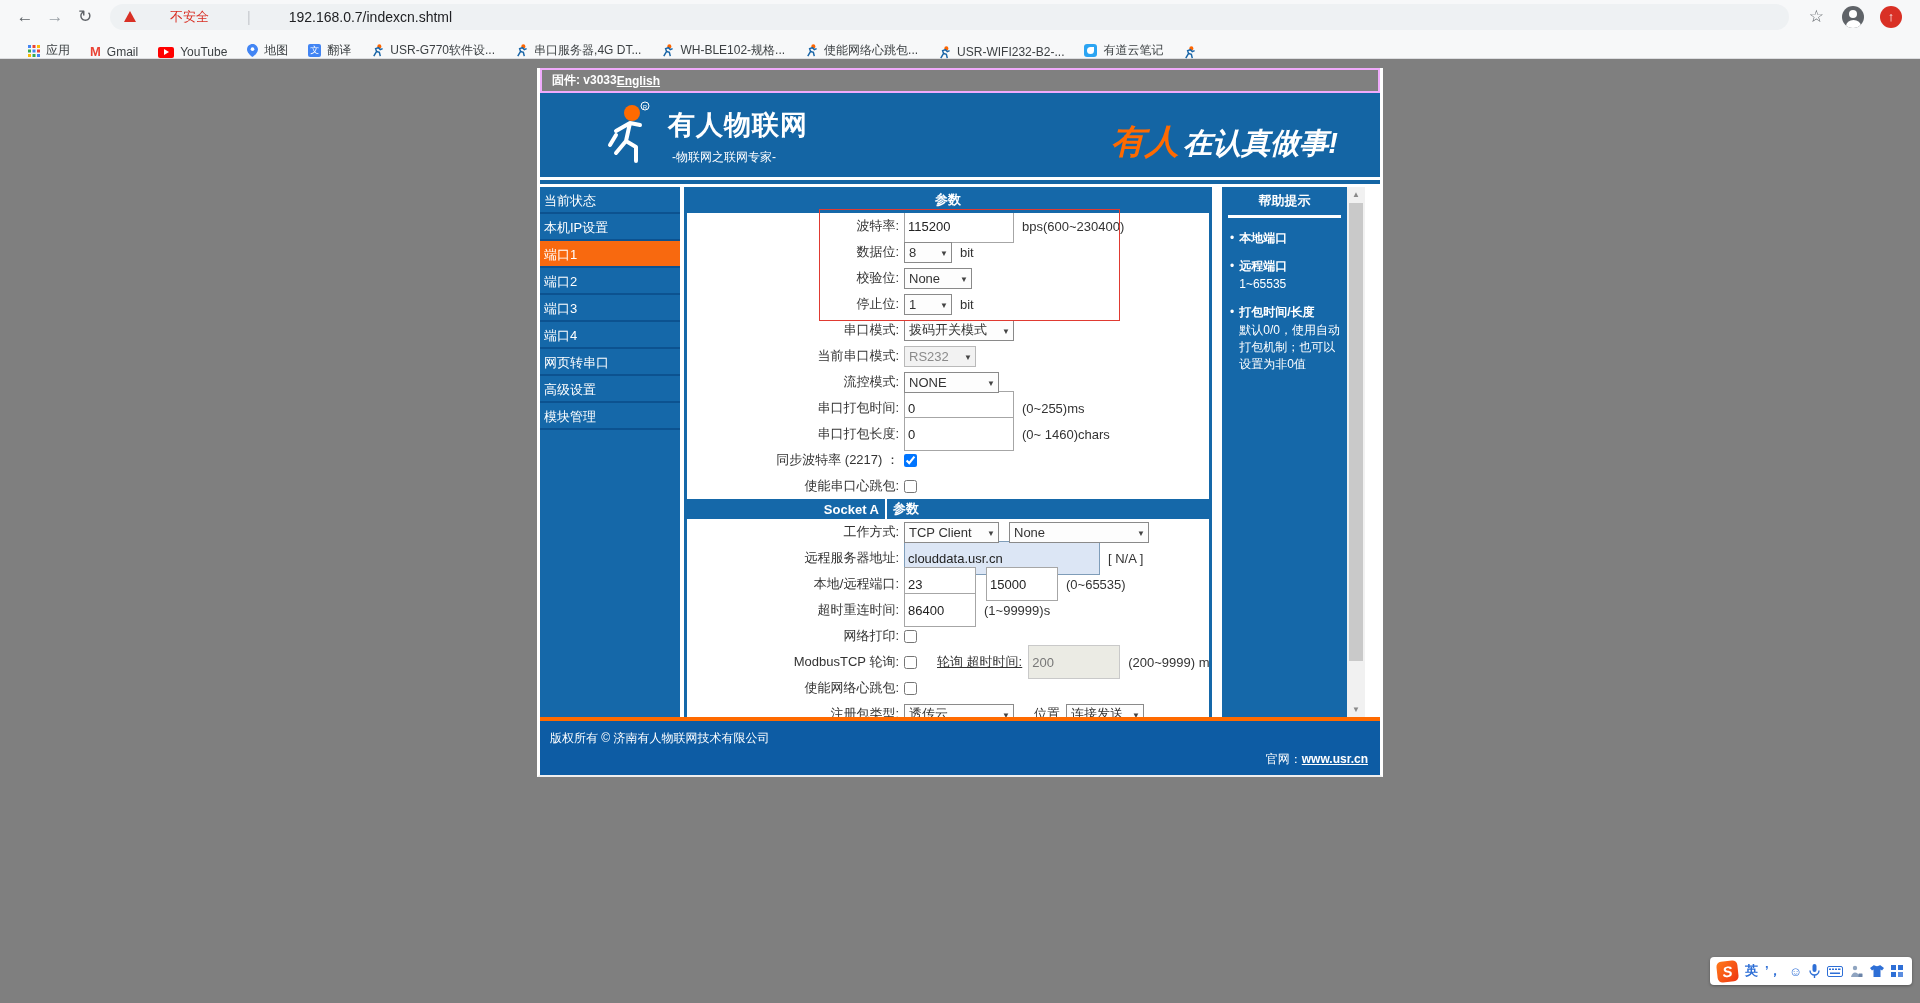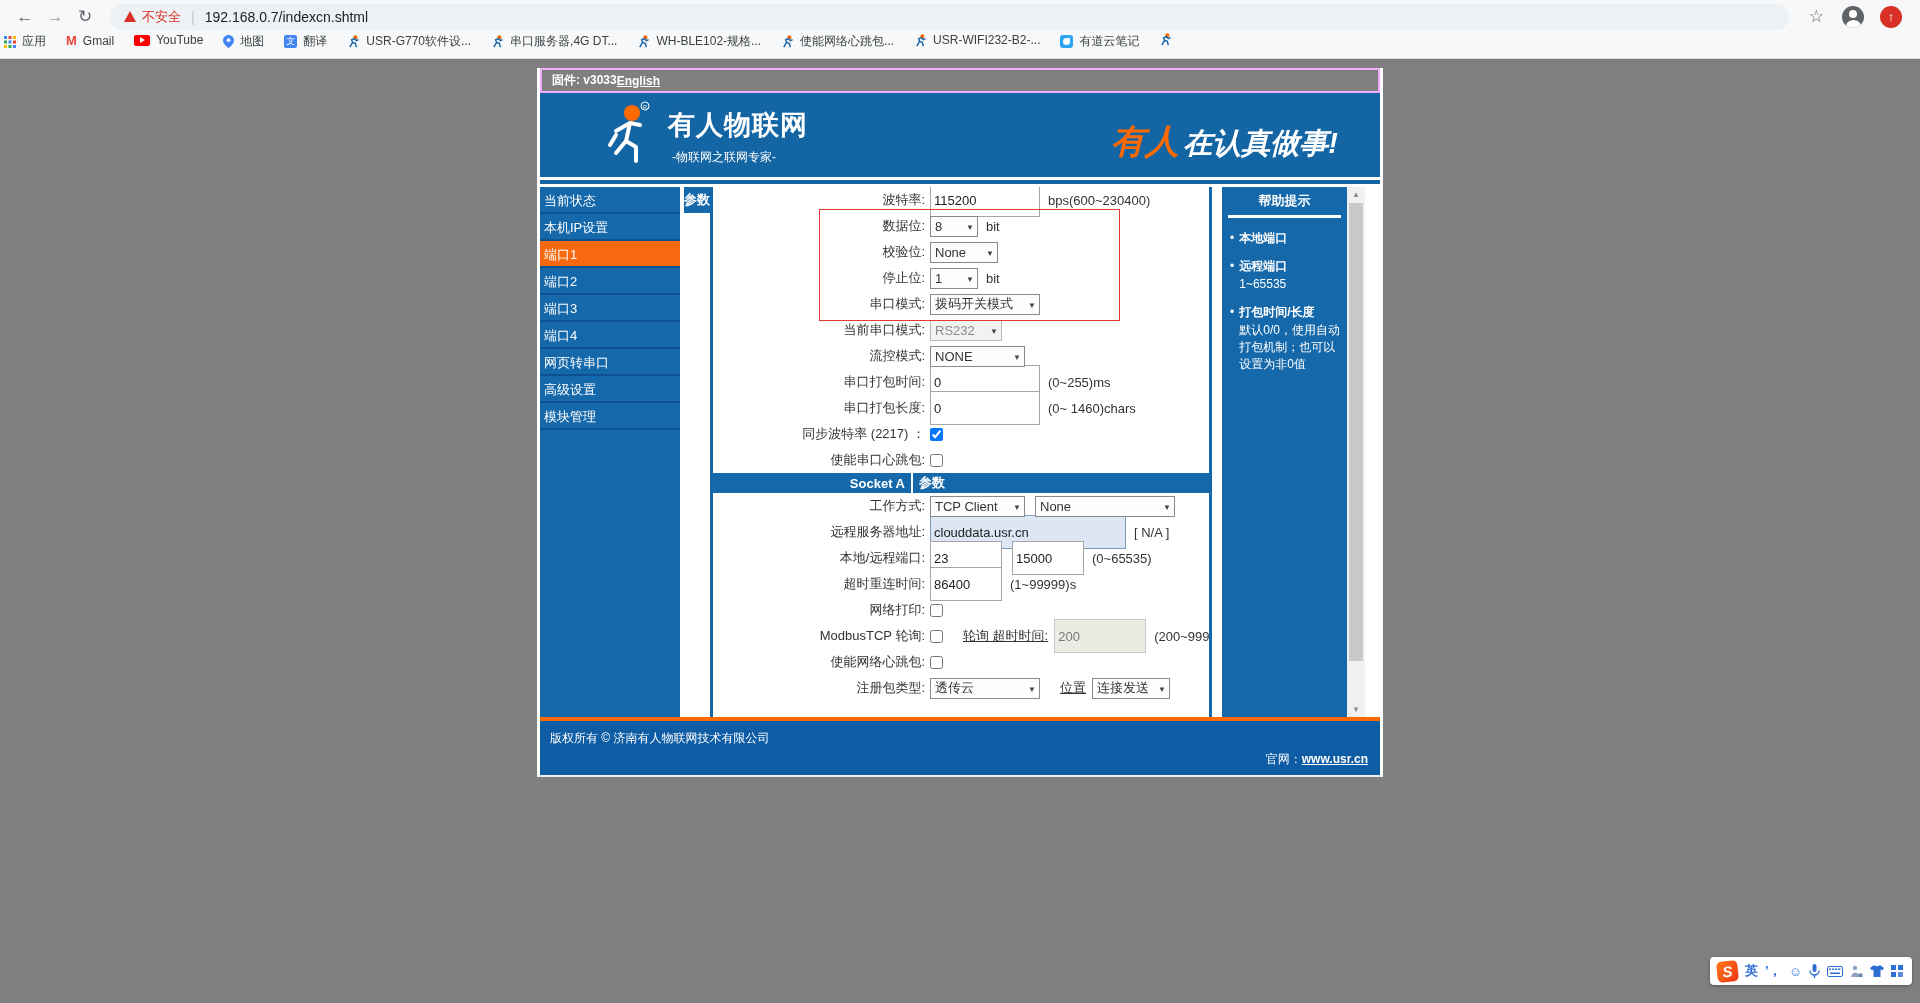--- a/index.html
+++ b/index.html
@@ -4,31 +4,31 @@
 <style>
   * { box-sizing: border-box; margin: 0; padding: 0; }
   html,body { width:1920px; height:1003px; overflow:hidden; }
   body { font-family:"Liberation Sans",sans-serif; background:#7f7f7f; position:relative; }
 
   
   .chrome { position:absolute; top:0; left:0; width:1920px; height:59px; background:#f7f8f9; border-bottom:1px solid #dcdde0; }
   .toolbar { height:33px; display:flex; align-items:center; padding:0 10px; }
   .nav-btn { width:30px; text-align:center; font-size:17px; color:#5f6368; cursor:pointer; }
   .nav-btn.fwd { color:#9aa0a6; }
-  .omnibox { flex:1; height:26px; margin:0 10px; background:#eef1f3; border-radius:13px; display:flex; align-items:center; padding:0 14px; cursor:text; }
+  .omnibox { flex:1; height:26px; margin:0 10px; background:#eef1f3; border-radius:13px; display:flex; align-items:center; padding:0 14px; cursor:text;gap:28px; }
   .warn-tri { width:0; height:0; border-left:6px solid transparent; border-right:6px solid transparent; border-bottom:11px solid #d93025; margin-right:6px; }
   .warn-text { color:#d93025; font-size:13px; }
   .url-sep { color:#c6c8cc; margin:0 10px; font-size:14px; }
   .url-text { color:#202124; font-size:14px; }
   .star { font-size:17px; color:#5f6368; margin:0 10px; cursor:pointer; }
   .avatar { width:22px; height:22px; border-radius:50%; overflow:hidden; background:#5f6368; margin:0 8px; position:relative; cursor:pointer; }
   .avatar .head { position:absolute; top:4px; left:7px; width:8px; height:8px; border-radius:50%; background:#fff; }
   .avatar .bodyp { position:absolute; top:14px; left:3.5px; width:15px; height:12px; border-radius:50%; background:#fff; }
   .update-btn { width:22px; height:22px; border-radius:50%; background:#d93025; color:#fff; font-size:13px; font-weight:bold; text-align:center; line-height:22px; margin:0 8px; cursor:pointer; }
-  .bookmarks { height:26px; display:flex; align-items:flex-start; padding:0 4px; }
+  .bookmarks { height:26px; display:flex; align-items:flex-end; padding:0 28px; }
   .bm { display:flex; align-items:center; margin-right:20px; cursor:pointer; }
   .bm .lab { font-size:12px; color:#3c4043; margin-left:6px; white-space:nowrap; }
   .yt-icon { width:16px; height:11px; background:#f00; border-radius:2px; position:relative; }
   .yt-icon::after { content:""; position:absolute; left:6px; top:2.5px; border-left:5px solid #fff; border-top:3px solid transparent; border-bottom:3px solid transparent; }
   .gm-icon { color:#ea4335; font-weight:bold; font-size:13px; }
   .tr-icon { width:13px; height:13px; background:#4285f4; border-radius:2px; color:#fff; font-size:9px; text-align:center; line-height:13px; }
   .yd-icon { width:13px; height:13px; background:#2ba4f2; border-radius:3px; position:relative; }
   .yd-icon::after { content:""; position:absolute; left:3px; top:3px; width:7px; height:7px; background:#fff; border-radius:50% 0 50% 50%; }
 
   
@@ -46,21 +46,21 @@
   .sep-w { height:3px; background:#fff; }
   .sep-b { height:4px; background:#1465a4; }
 
   .content { display:flex; height:530px; background:#fff; }
   .sidebar { width:140px; background:#1568a9; }
   .side-item { height:27px; line-height:27px; padding-left:4px; color:#fff; font-size:13px; border-bottom:2px solid #0c5290; cursor:pointer; }
   .side-item.active { background:#f8690f; }
   .gap1 { width:4px; background:#fff; }
   .gap2 { width:10px; background:#fff; }
 
-  .main { width:528px; position:relative; display:flex; flex-direction:row; }
+  .main { width:528px; position:relative; display:flex; flex-direction:column; }
   .main-title { height:26px; line-height:26px; background:#1568a9; color:#fff; font-size:13px; font-weight:bold; text-align:center; }
   .form-area { flex:1; border-left:3px solid #1568a9; border-right:3px solid #1568a9; overflow:hidden; background:#fff; }
   .red-box { position:absolute; left:135px; top:22px; width:301px; height:112px; border:1px solid #e03a31; pointer-events:none; z-index:5; }
   .row { height:26px; display:flex; align-items:center; font-size:13px; color:#333; }
   .lbl { width:217px; text-align:right; padding-right:5px; flex-shrink:0; white-space:nowrap; }
   .sfx { margin-left:8px; white-space:nowrap; }
   .mid { margin:0 6px 0 20px; white-space:nowrap;text-decoration:underline; }
   .inp { height:20px; border:1px solid #a6a6a6; font-size:13px; padding:16px 3px; font-family:"Liberation Sans",sans-serif; color:#222; background:#fff; }
   .w110{width:110px;} .w196{width:196px;} .w72{width:72px;} .w92{width:92px;}
   .inp.bluebg { background:#dce6f5; border-color:#7f9db9; }

